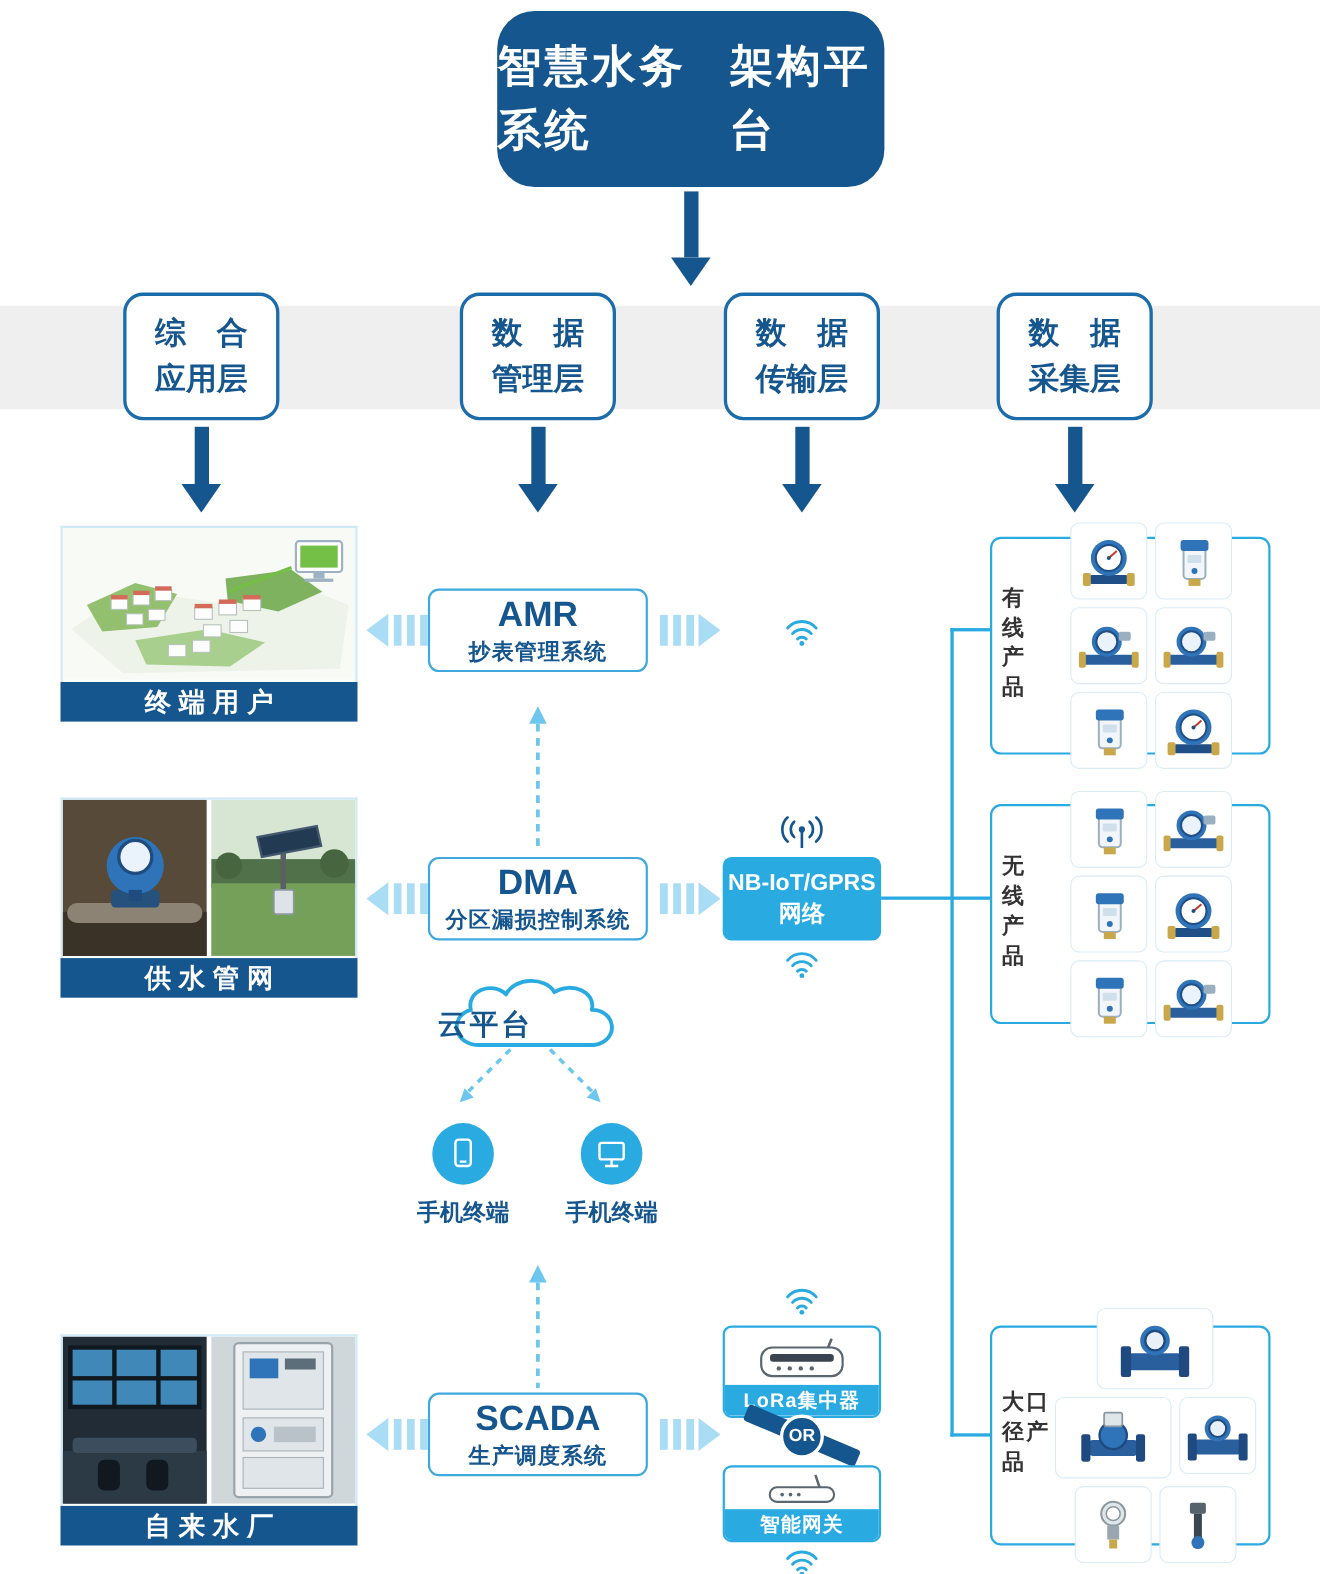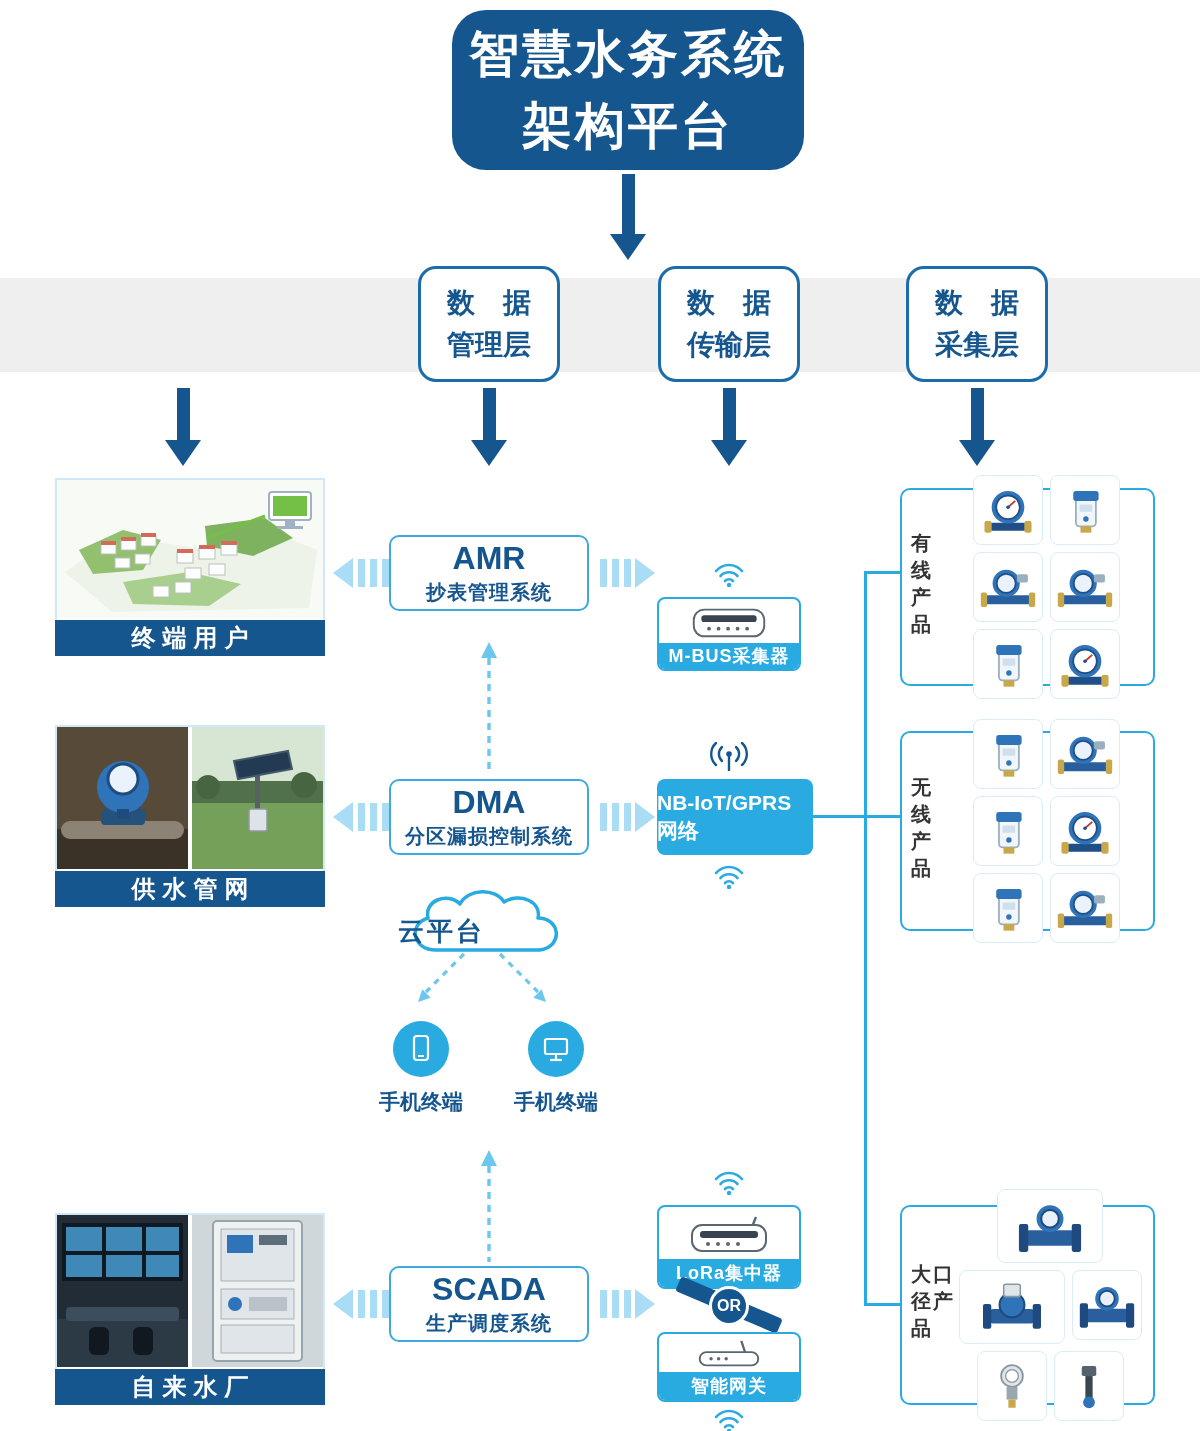--- a/index.html
+++ b/index.html
@@ -11,22 +11,22 @@
   }
   html,body{margin:0;padding:0;background:#fff;}
   .canvas{
     position:relative;width:1200px;height:1431px;overflow:hidden;background:#fff;
     font-family:"Liberation Sans",sans-serif;
   }
   
   .header-box{
     position:absolute;left:452px;top:10px;width:352px;height:160px;
     background:var(--dark);border-radius:34px;color:#fff;
-    display:flex;flex-direction:column;justify-content:center;align-items:center;
-    font-size:50px;font-weight:bold;line-height:1.45;letter-spacing:3px;
+    display:flex;flex-direction:row;justify-content:center;align-items:center;
+    font-size:40px;font-weight:bold;line-height:1.45;letter-spacing:3px;
   }
   
   .v-arrow{position:absolute;width:36px;display:flex;flex-direction:column;align-items:center;}
   .v-arrow .shaft{width:13px;background:var(--dark);flex:1;}
   .v-arrow .head{width:0;height:0;border-left:18px solid transparent;border-right:18px solid transparent;border-top:26px solid var(--dark);}
   
   .gray-band{position:absolute;left:0;top:278px;width:1200px;height:94px;background:#efefef;}
   .layer-box{
     position:absolute;top:266px;width:142px;height:116px;background:#fff;
     border:3px solid var(--darkline);border-radius:18px;box-sizing:border-box;
@@ -62,22 +62,22 @@
   .term-circle{position:absolute;width:56px;height:56px;border-radius:50%;background:var(--cyan);display:flex;align-items:center;justify-content:center;}
   .term-label{position:absolute;width:130px;text-align:center;font-size:21px;font-weight:bold;color:var(--dark);}
   
   .t-card{
     position:absolute;left:657px;width:144px;background:#fff;border:2px solid var(--cyan);
     border-radius:8px;overflow:hidden;display:flex;flex-direction:column;box-sizing:border-box;
   }
   .t-icon{flex:1;display:flex;align-items:center;justify-content:center;padding:3px 8px 1px;}
   .t-band{height:28px;background:var(--cyan);color:#fff;font-size:18px;font-weight:bold;display:flex;align-items:center;justify-content:center;letter-spacing:1px;}
   .nb-box{
-    position:absolute;left:657px;top:779px;width:156px;height:76px;background:var(--cyan);
-    border-radius:8px;color:#fff;display:flex;flex-direction:column;justify-content:center;
+    position:absolute;left:657px;top:779px;width:144px;height:76px;background:var(--cyan);
+    border-radius:8px;color:#fff;display:flex;flex-direction:column;align-items:center;justify-content:center;
     font-weight:bold;font-size:21px;line-height:1.35;
   }
   .mini-icon{position:absolute;color:var(--cyan);}
   .mini-icon.dark{color:var(--dark);}
   
   .or-ribbon{position:absolute;left:674px;top:1297px;width:110px;height:16px;background:var(--dark);transform:rotate(23deg);border-radius:3px;}
   .or-circle{
     position:absolute;left:709px;top:1286px;width:40px;height:40px;border-radius:50%;
     background:var(--dark);border:3px solid #fff;box-sizing:border-box;color:#fff;
     display:flex;align-items:center;justify-content:center;font-weight:bold;font-size:16px;
@@ -176,20 +176,24 @@
 
   <div class="header-box">
     <div>智慧水务系统</div>
     <div>架构平台</div>
   </div>
   <div class="v-arrow" style="left:610px;top:174px;height:86px;">
     <div class="shaft"></div>
       <div class="head"></div>
   </div>
 
+  <div class="layer-box" style="left:112px;">
+    <div>综　合</div>
+    <div>应用层</div>
+  </div>
   <div class="layer-box" style="left:418px;">
     <div>数　据</div>
     <div>管理层</div>
   </div>
   <div class="layer-box" style="left:658px;">
     <div>数　据</div>
     <div>传输层</div>
   </div>
   <div class="layer-box" style="left:906px;">
     <div>数　据</div>
@@ -398,34 +402,20 @@
     </svg>
   </div>
   <div class="term-label" style="left:356px;top:1088px;">手机终端</div>
   <div class="term-label" style="left:491px;top:1088px;">手机终端</div>
 
 
   <svg class="mini-icon" style="left:713px;top:562px;" width="32" height="26">
       <use href="#sym-wifi"></use>
     </svg>
 
-  <div class="t-card" style="top:597px;height:74px;">
-    <div class="t-icon">
-      <svg viewBox="0 0 90 42" width="100" height="40">
-        <rect x="8" y="8" width="74" height="28" rx="11" fill="#fff" stroke="#5b6770" stroke-width="2"></rect>
-        <rect x="16" y="14" width="58" height="7" rx="3" fill="#394450"></rect>
-        <circle cx="24" cy="28" r="2" fill="#5b6770"></circle>
-          <circle cx="34" cy="28" r="2" fill="#5b6770"></circle>
-        <circle cx="44" cy="28" r="2" fill="#5b6770"></circle>
-          <circle cx="54" cy="28" r="2" fill="#5b6770"></circle>
-        <circle cx="64" cy="28" r="2" fill="#5b6770"></circle>
-      </svg>
-    </div>
-    <div class="t-band">M-BUS采集器</div>
-  </div>
 
   <svg class="mini-icon dark" style="left:705px;top:742px;" width="48" height="30">
       <use href="#sym-antenna"></use>
     </svg>
 
   <div class="nb-box">
     <div>NB-IoT/GPRS</div>
     <div>网络</div>
   </div>
 

